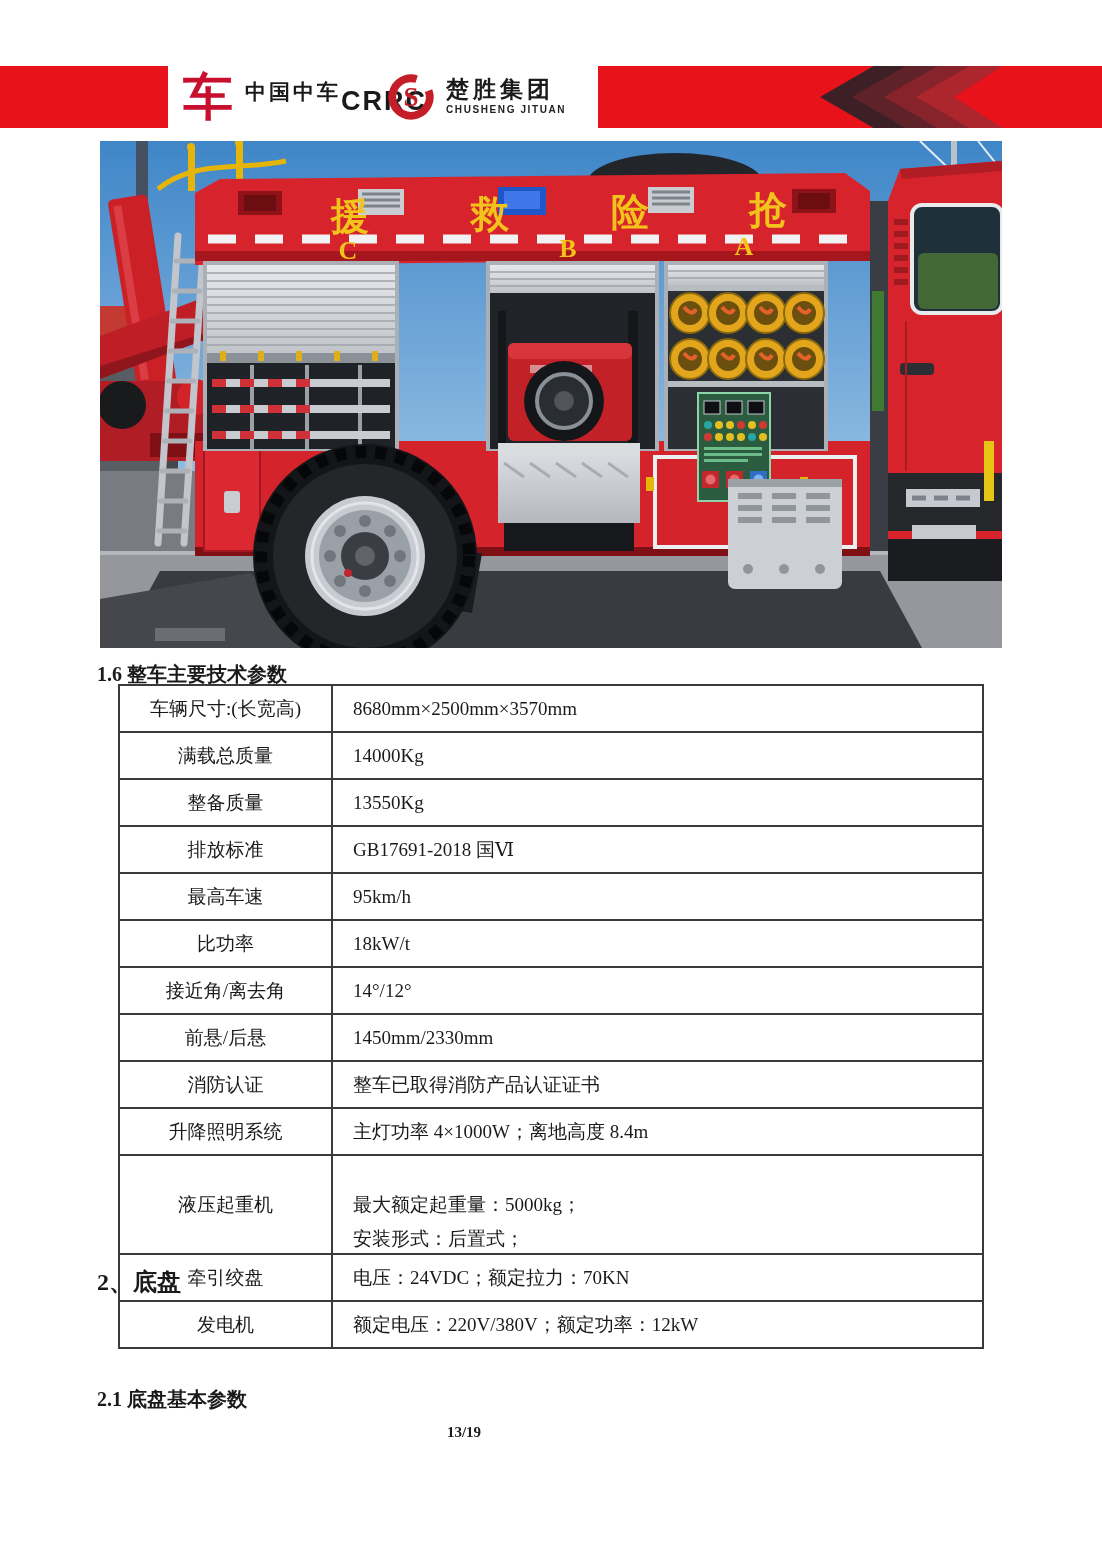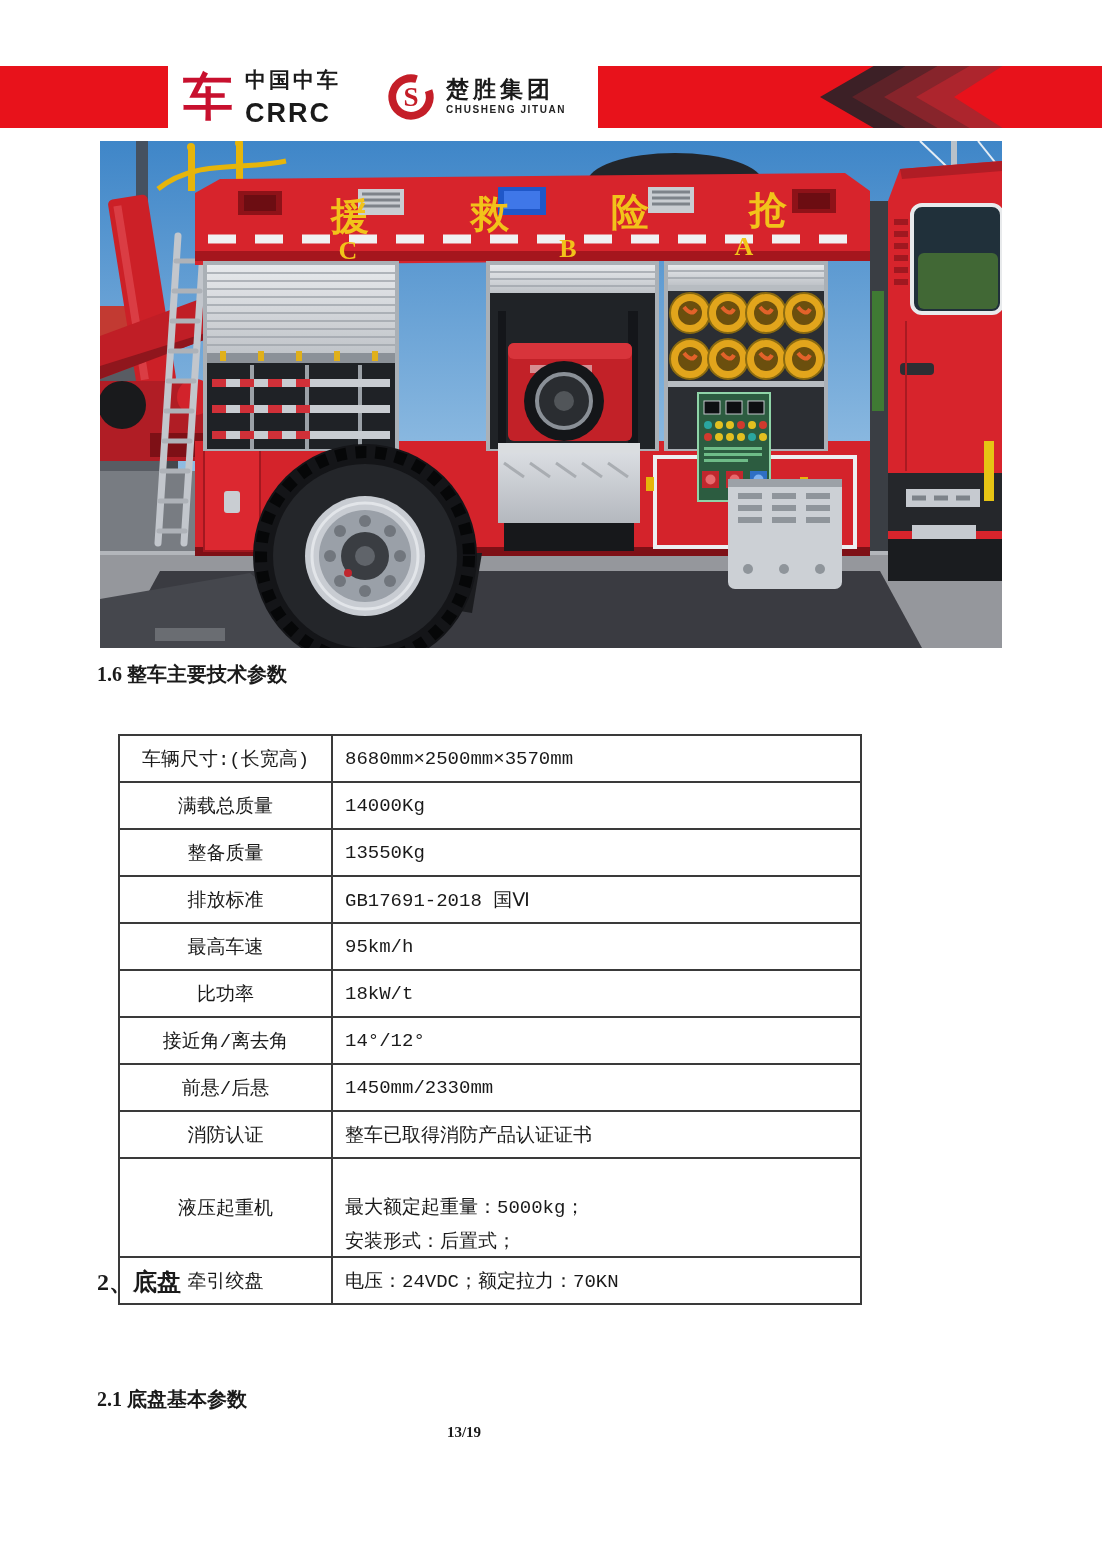--- a/index.html
+++ b/index.html
@@ -7,40 +7,40 @@
     width:1102px;height:1559px;position:relative;background:#ffffff;
     font-family:"Liberation Serif","DejaVu Serif",serif;color:#1a1a1a;
     overflow:hidden;
   }
   
   .hdr{position:absolute;top:66px;left:0;width:1102px;height:62px;}
   .hdr .bar-left{position:absolute;left:0;top:0;width:168px;height:62px;background:#e8121b;}
   .hdr .bar-right{position:absolute;left:598px;top:0;width:504px;height:62px;}
   .logo-crrc{position:absolute;left:183px;top:0;height:62px;display:flex;align-items:center;}
   .crrc-glyph{font-size:50px;line-height:50px;font-weight:900;color:#c8102e;font-family:"Liberation Serif","DejaVu Serif",serif;}
-  .crrc-txt{margin-left:12px;display:flex;flex-direction:column;justify-content:center;}
+  .crrc-txt{margin-left:12px;display:flex;flex-direction:row;justify-content:center;}
   .crrc-cn{font-size:21px;font-weight:bold;letter-spacing:3px;line-height:24px;}
   .crrc-en{font-size:27px;font-weight:900;letter-spacing:2px;line-height:27px;font-family:"Liberation Sans","DejaVu Sans",sans-serif;margin-top:8px;}
   .logo-cs{position:absolute;left:386px;top:0;height:62px;display:flex;align-items:center;}
   .cs-txt{margin-left:10px;display:flex;flex-direction:column;justify-content:center;}
   .cs-cn{font-size:23px;font-weight:bold;letter-spacing:4px;line-height:26px;}
   .cs-en{font-size:10px;font-weight:bold;letter-spacing:1.6px;line-height:14px;color:#222;font-family:"Liberation Sans","DejaVu Sans",sans-serif;}
   
   .photo{position:absolute;left:100px;top:141px;width:902px;height:507px;}
   .photo svg{display:block;}
   
   .h16{position:absolute;left:97px;top:661px;font-size:20px;font-weight:bold;text-align:right;}
   .h2{position:absolute;left:97px;top:1266px;font-size:24px;font-weight:bold;}
   .h21{position:absolute;left:97px;top:1386px;font-size:20px;font-weight:bold;}
   .pagenum{position:absolute;left:0;top:1424px;width:928px;text-align:center;font-size:15px;font-weight:bold;}
   
-  table.params{position:absolute;left:118px;top:734px;border-collapse:collapse;table-layout:fixed;width:744px;font-family:Liberation Mono, monospace;}
+  table.params{position:absolute;left:118px;top:684px;border-collapse:collapse;table-layout:fixed;width:866px;}
   table.params td{border:2px solid #3a3a3a;font-size:19px;vertical-align:middle;}
   td.lab{width:209px;text-align:center;height:43px;}
-  td.val{padding-left:12px;}
+  td.val{padding-left:20px;}
   tr.dbl td{height:86px;}
   tr.dbl .vline{line-height:26px;margin-top:35px;}
   tr.dbl .vline + .vline{margin-top:8px;}
 </style>
 </head>
 <body>
 
 <div class="hdr">
   <div class="bar-left"></div>
 
@@ -391,30 +391,38 @@
       <td class="val">14°/12°</td>
     </tr>
     <tr>
       <td class="lab">前悬/后悬</td>
       <td class="val">1450mm/2330mm</td>
     </tr>
     <tr>
       <td class="lab">消防认证</td>
       <td class="val">整车已取得消防产品认证证书</td>
     </tr>
+    <tr>
+      <td class="lab">升降照明系统</td>
+      <td class="val">主灯功率 4×1000W；离地高度 8.4m</td>
+    </tr>
     <tr class="dbl">
       <td class="lab">液压起重机</td>
       <td class="val">
         <div class="vline">最大额定起重量：5000kg；</div>
         <div class="vline">安装形式：后置式；</div>
       </td>
     </tr>
     <tr>
       <td class="lab">牵引绞盘</td>
       <td class="val">电压：24VDC；额定拉力：70KN</td>
     </tr>
+    <tr>
+      <td class="lab">发电机</td>
+      <td class="val">额定电压：220V/380V；额定功率：12kW</td>
+    </tr>
   </tbody>
 </table>
 
 <div class="h2">2、底盘</div>
 <div class="h21">2.1 底盘基本参数</div>
 
 <div class="pagenum">13/19</div>
 
 </body></html>

